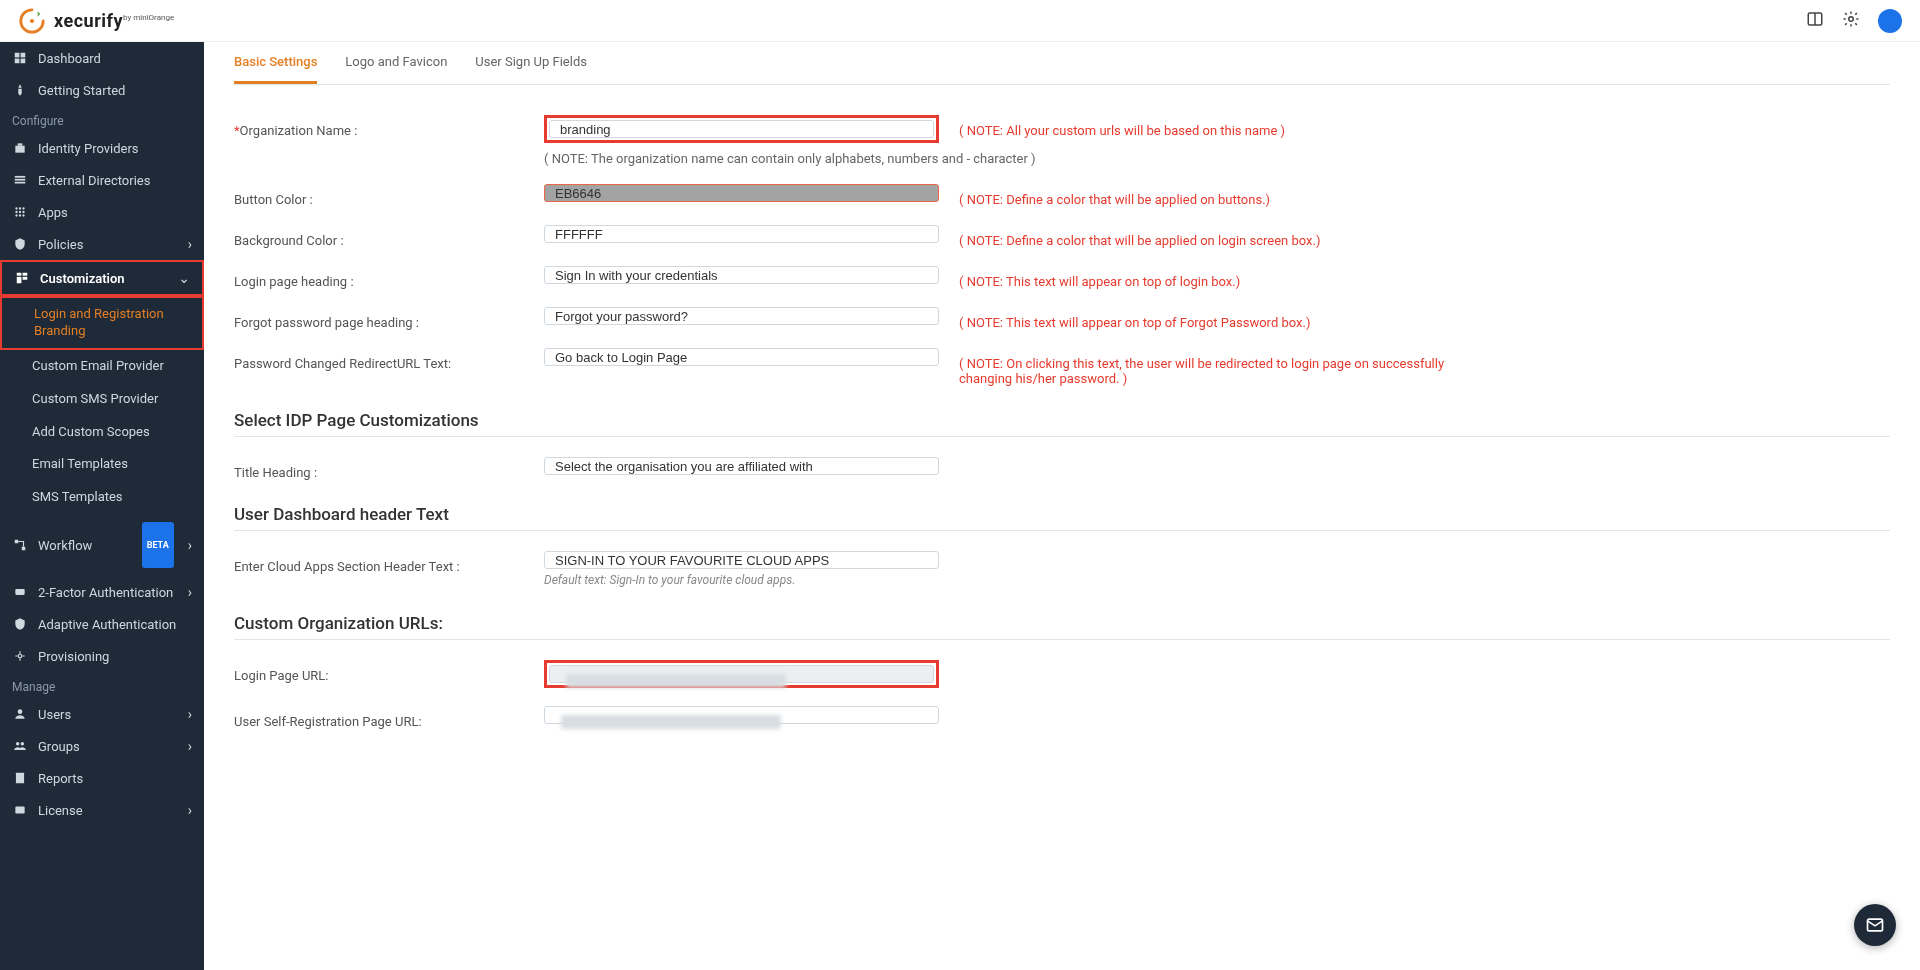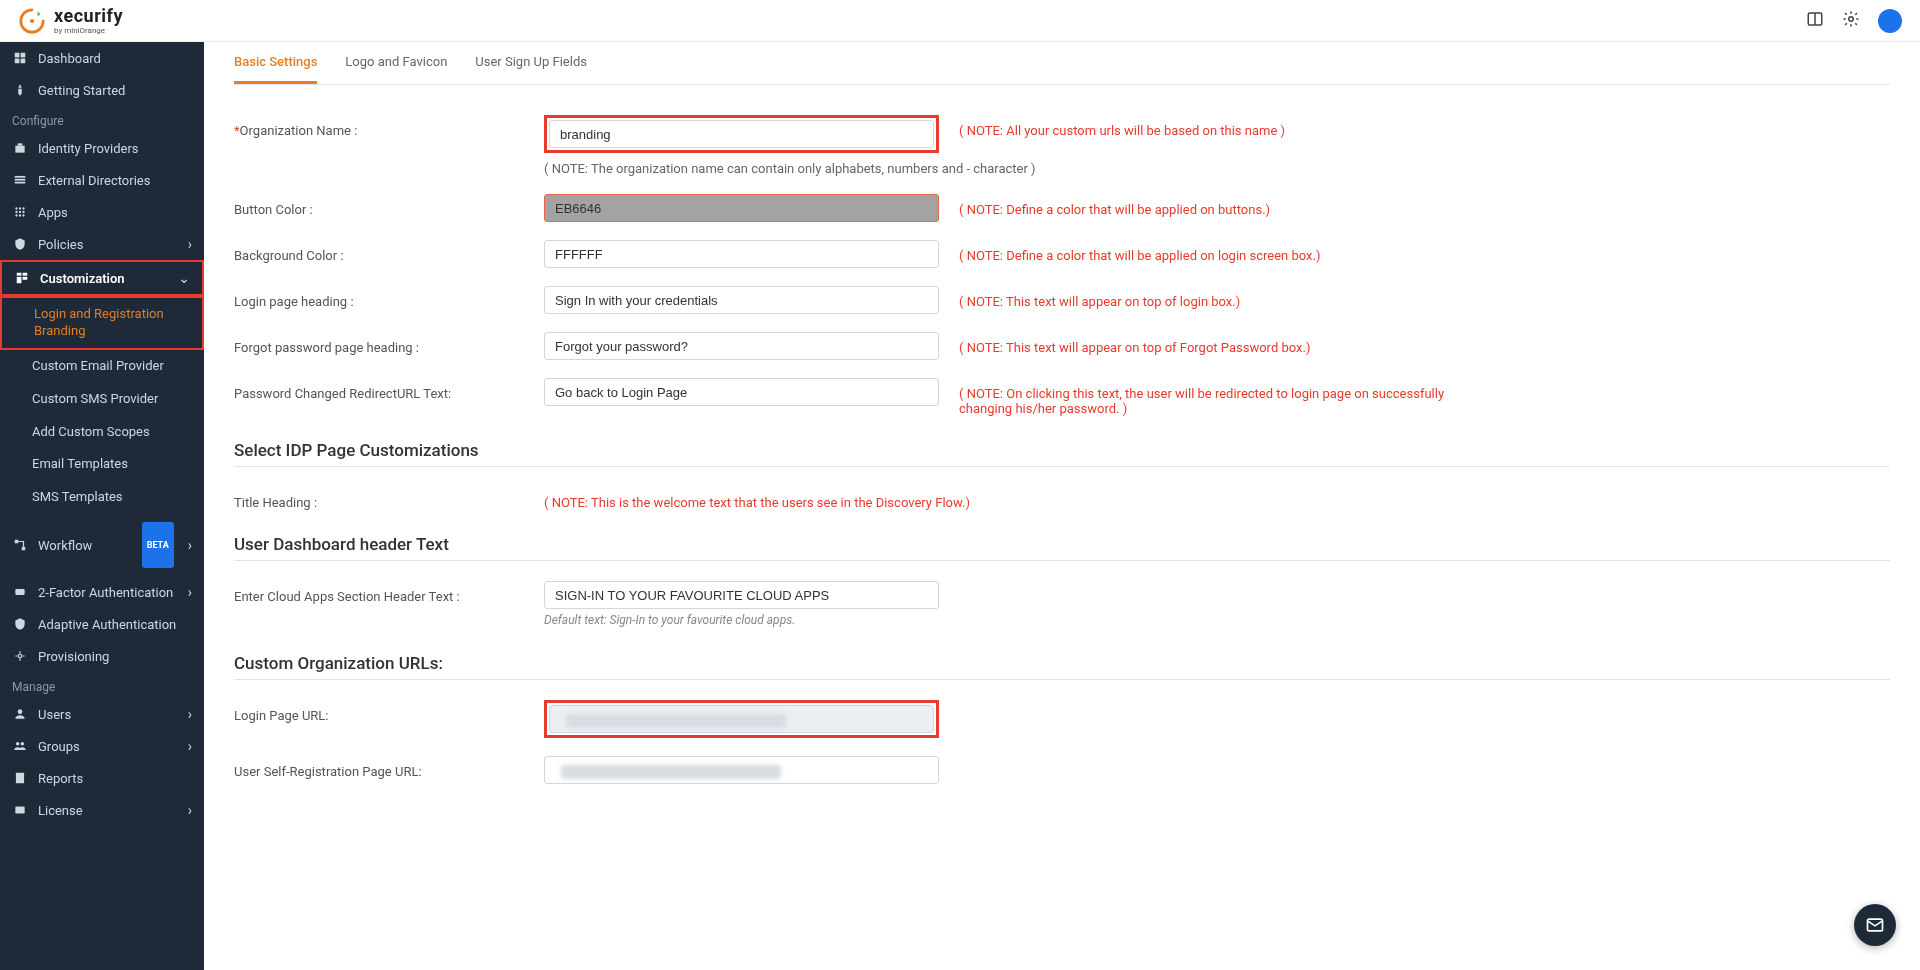--- a/index.html
+++ b/index.html
@@ -25,21 +25,21 @@
   display: flex;
   align-items: center;
   gap: 8px;
 }
 .logo-mark {
   width: 28px;
   height: 28px;
 }
 .logo-text {
   display: flex;
-  flex-direction: column;
+  flex-direction: row;
   line-height: 1;
 }
 .logo-main {
   font-size: 18px;
   font-weight: 700;
   color: #222;
   letter-spacing: 0.5px;
 }
 .logo-sub {
   font-size: 8px;
@@ -176,21 +176,21 @@
   font-size: 13px;
   flex-shrink: 0;
 }
 .form-label .req { color: #e63b2e; }
 .form-input-wrap {
   width: 395px;
   flex-shrink: 0;
 }
 .form-input {
   width: 100%;
-  height: 28px;
+  height: 18px;
   padding: 4px 10px;
   border: 1px solid #cfd7df;
   border-radius: 3px;
   font-size: 13px;
   color: #333;
   background: #fff;
 }
 .form-input.color-orange {
   background: #a3a3a3;
   color: #333;
@@ -525,21 +525,23 @@
         <input class="form-input" value="Go back to Login Page" style="">
       </div>
       <div class="form-note">( NOTE: On clicking this text, the user will be redirected to login page on successfully changing his/her password. )</div>
     </div>
 
     <div class="section-heading">Select IDP Page Customizations</div>
     <hr class="section-rule">
 
     <div class="form-row">
       <div class="form-label">Title Heading :</div>
-      <div class="form-note">( NOTE: This is the welcome text that the users see in the Discovery Flow.)</div>
+      <div class="form-input-wrap">
+        <input class="form-input" value="Select the organisation you are affiliated with" style="">
+      </div>
     </div>
 
     <div class="section-heading">User Dashboard header Text</div>
     <hr class="section-rule">
 
     <div class="form-row" style="margin-bottom:4px;">
       <div class="form-label">Enter Cloud Apps Section Header Text :</div>
       <div class="form-input-wrap">
         <input class="form-input" value="SIGN-IN TO YOUR FAVOURITE CLOUD APPS" style="">
         <div class="help-text-italic">Default text: Sign-In to your favourite cloud apps.</div>

